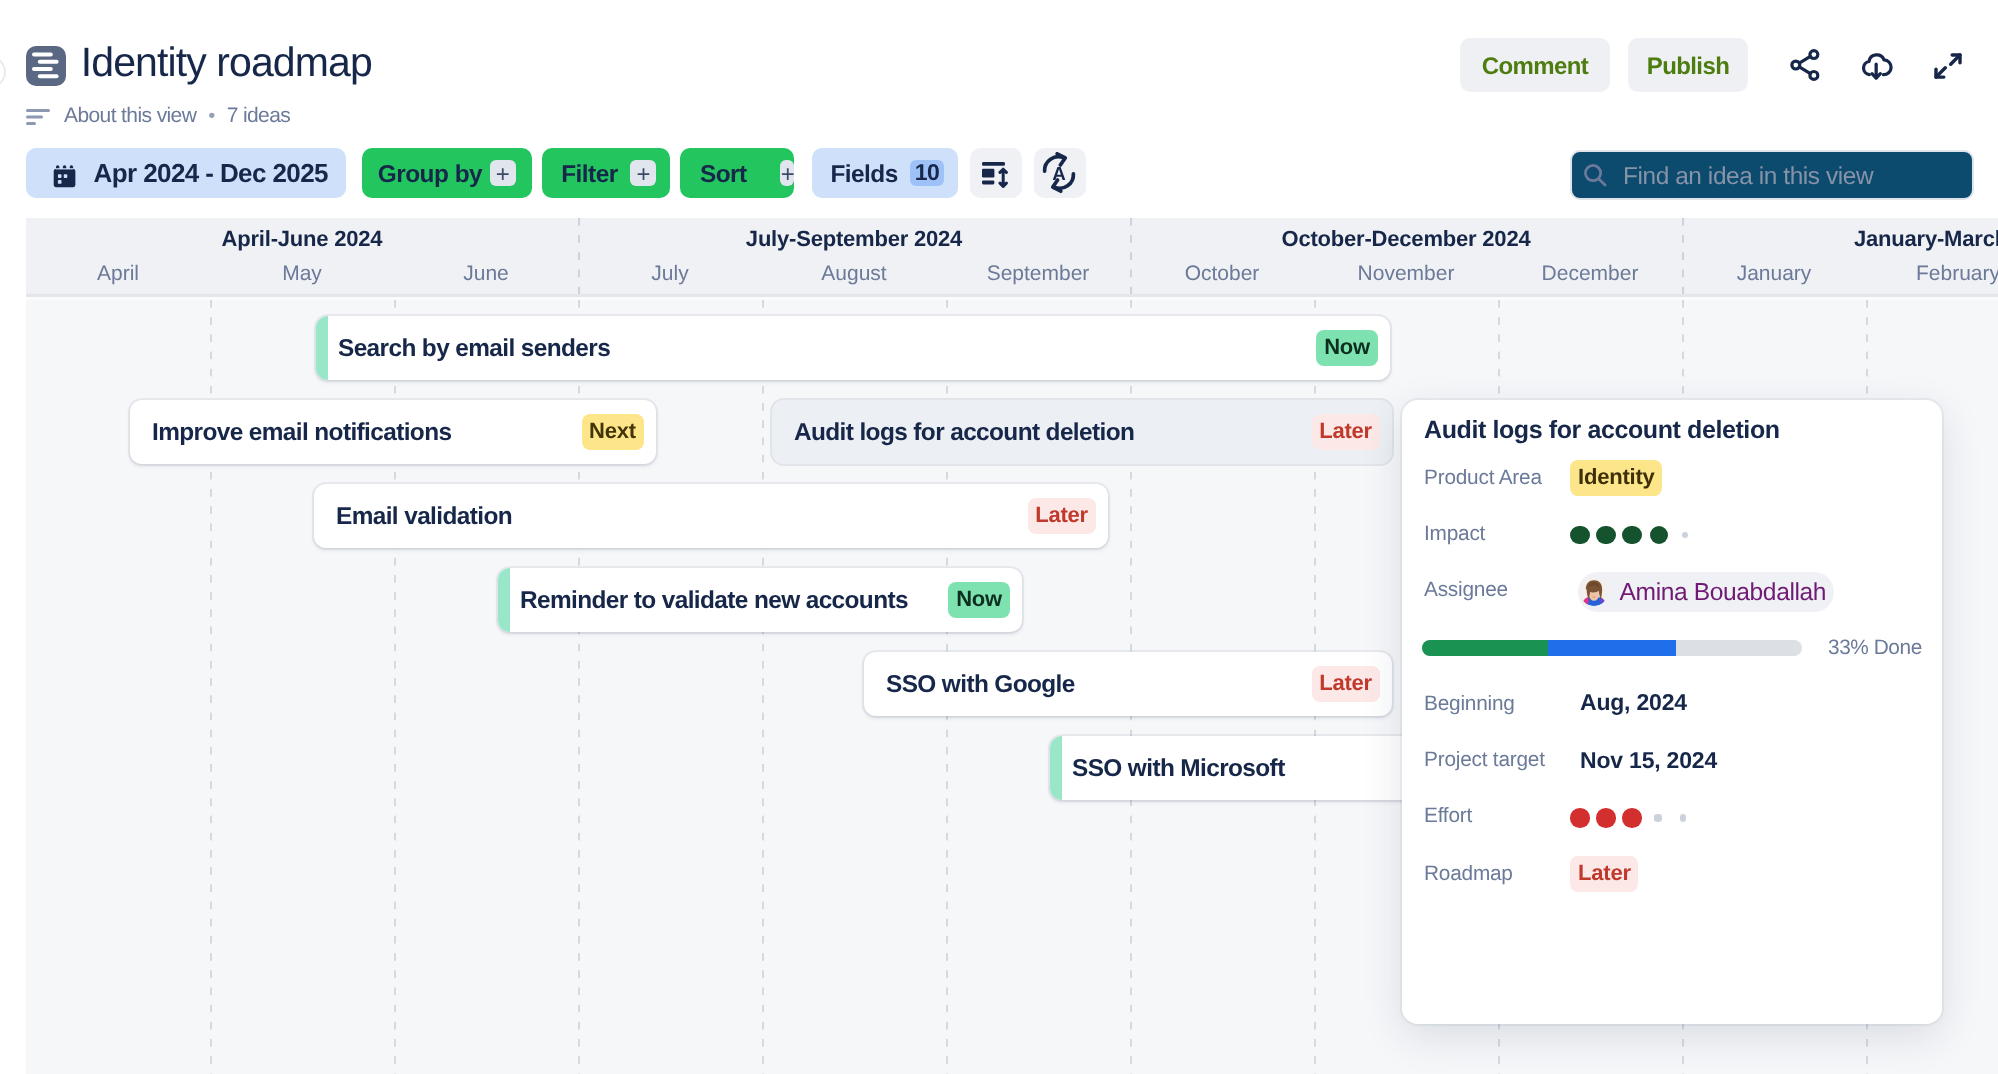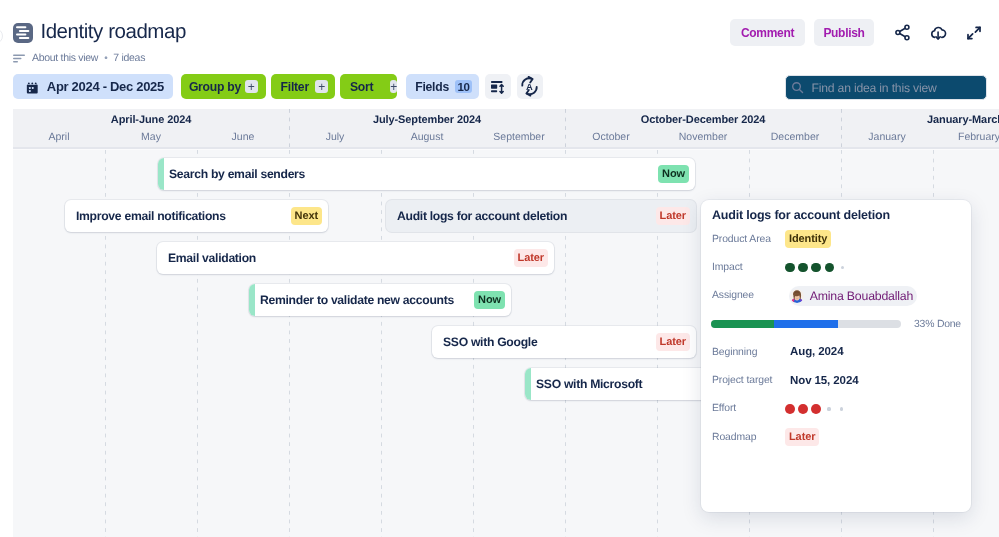--- a/index.html
+++ b/index.html
@@ -11,27 +11,27 @@
 .edge-circle{position:absolute;left:-13px;top:27.5px;width:16px;height:16px;border-radius:50%;border:1px solid #e9ebef;background:#fff;}
 .hdr{position:absolute;left:0;top:0;width:999px;height:70px;}
 .hdr-title-row{position:absolute;left:13px;top:23px;display:flex;align-items:center;gap:7.4px;}
 .doc-icon{width:20px;height:20px;border-radius:5px;background:#5a6884;display:flex;align-items:center;justify-content:center;flex-shrink:0;}
 .page-title{font-size:20.5px;color:#16274a;letter-spacing:-0.45px;line-height:20px;font-weight:400;position:relative;top:-1px;}
 .sub-row{position:absolute;left:13px;top:52px;display:flex;align-items:center;gap:6px;font-size:10.5px;letter-spacing:-0.3px;color:#6b7a99;}
 .sub-row .dot{color:#93a0b8;font-size:10px;}
 .about-lines{width:12px;height:9px;flex-shrink:0;margin-right:1px;}
 
 .hdr-actions{position:absolute;left:730px;top:19px;display:flex;align-items:center;gap:0px;}
-.btn-soft{background:#eef0f4;border:none;border-radius:5px;height:27px;font-size:12px;font-weight:700;letter-spacing:-0.3px;color:#a21caf;font-family:inherit;display:flex;align-items:center;justify-content:center;cursor:pointer;white-space:nowrap;}
+.btn-soft{background:#eef0f4;border:none;border-radius:5px;height:27px;font-size:12px;font-weight:700;letter-spacing:-0.3px;color:#4d7c0f;font-family:inherit;display:flex;align-items:center;justify-content:center;cursor:pointer;white-space:nowrap;}
 .icon-btn{width:28px;height:27px;display:flex;align-items:center;justify-content:center;border-radius:5px;cursor:pointer;background:transparent;border:none;}
 
 
 .toolbar{position:absolute;left:0;top:74px;width:999px;height:27px;}
 .tb{position:absolute;height:25px;border-radius:5px;display:flex;align-items:center;font-size:12.2px;letter-spacing:-0.25px;cursor:pointer;font-family:inherit;border:none;white-space:nowrap;}
-.tb.grey{background:#84cc16;color:#16274a;}
+.tb.grey{background:#22c55e;color:#16274a;}
 .tb.blue{background:#cfe0fb;color:#16274a;}
 .tb .lbl{font-weight:700;}
 .plusbox{width:13.2px;height:13.5px;border-radius:3px;background:#e1e5ed;display:flex;align-items:center;justify-content:center;font-size:12px;font-weight:400;color:#3b4a68;line-height:1;}
 .tb.grey .plusbox{background:#e1e5ed;}
 .cntbox{height:13px;border-radius:3px;background:#9ec1f8;display:flex;align-items:center;justify-content:center;font-size:11.5px;color:#16274a;font-weight:700;padding:0 2.5px;}
 .tb-icon{position:absolute;width:26.2px;height:25px;border-radius:5px;background:#eff1f5;display:flex;align-items:center;justify-content:center;cursor:pointer;border:none;}
 
 .searchbox{position:absolute;left:785px;top:75px;width:202px;height:25px;border:1px solid #dfe3ea;border-radius:5px;display:flex;align-items:center;gap:7.5px;padding:0 5px;background:#0c4a6e;}
 .searchbox .ph{font-size:12.2px;letter-spacing:-0.2px;color:#8793a8;}
 

